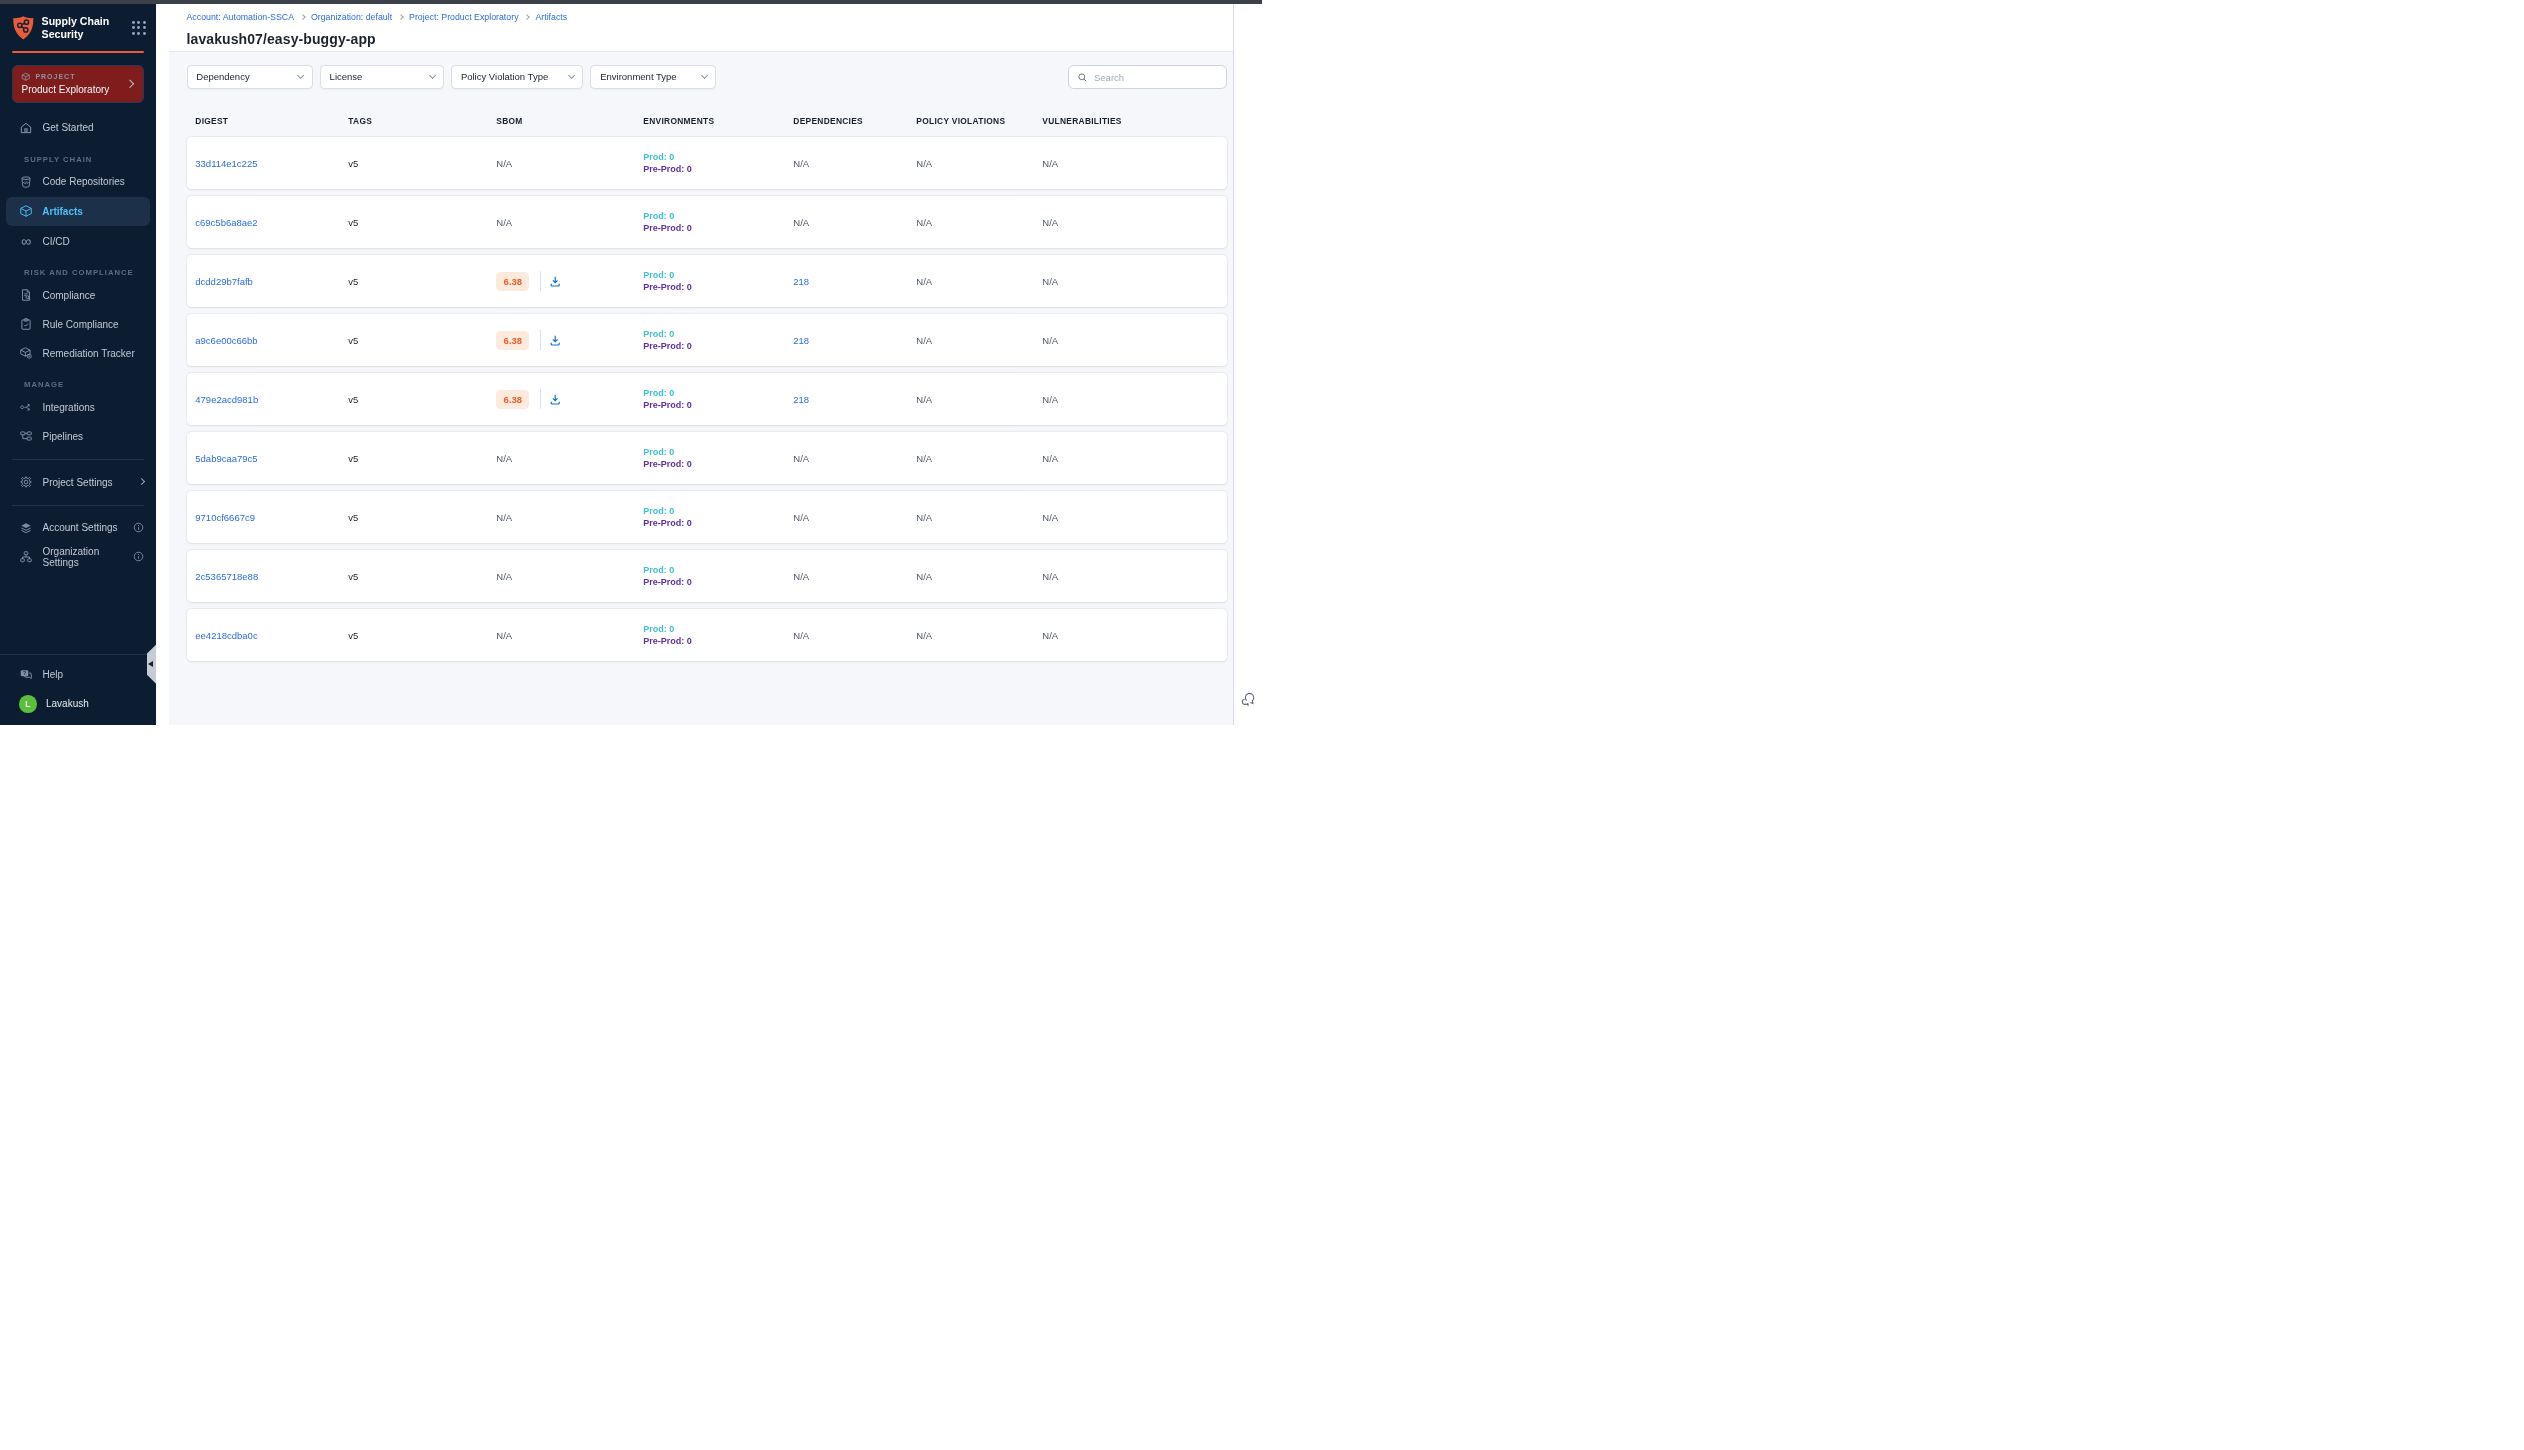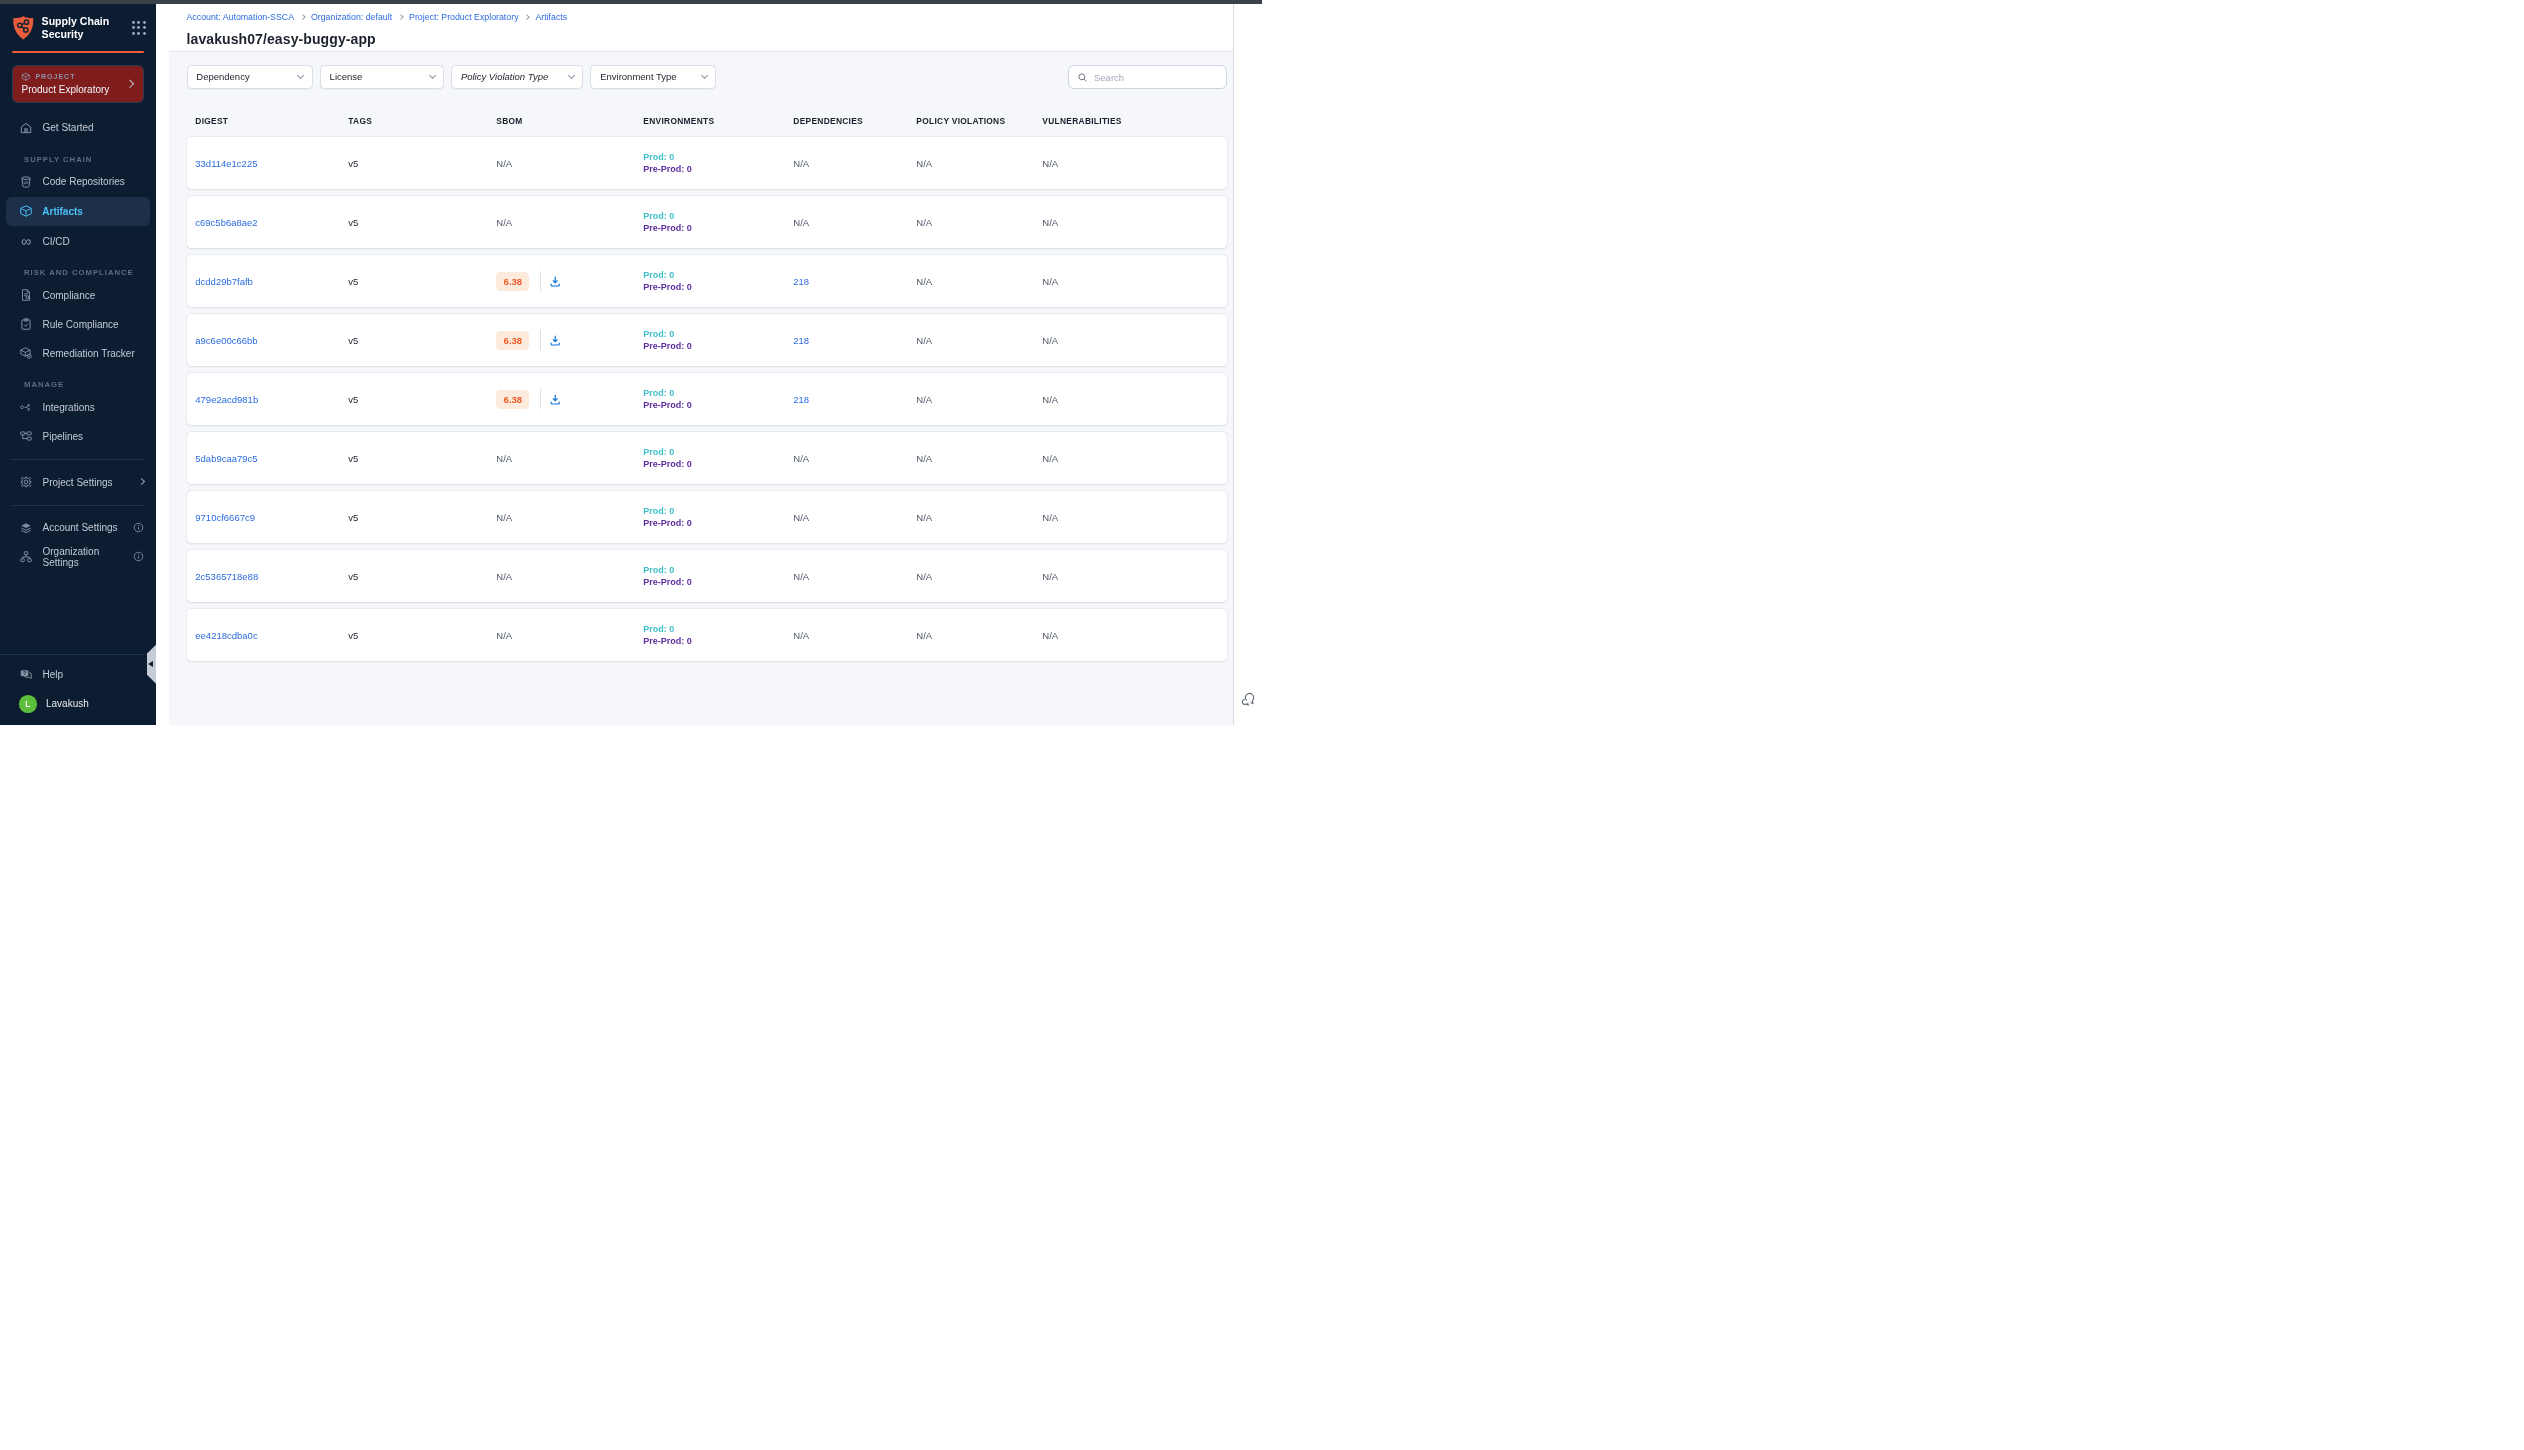--- a/index.html
+++ b/index.html
@@ -78,21 +78,21 @@
     position:absolute; left:169px; top:52px; width:1064px; height:674px;
     background:#f5f7fa; padding:13px 5.8px 0 17.5px;
   }
   .filter-row { display:flex; align-items:center; gap:7.3px; }
   .filter-select {
     height:23.4px; background:#fff; border:0.7px solid #d9dee8; border-radius:4.4px;
     display:flex; align-items:center; justify-content:space-between; padding:0 8px 0 8.8px;
     font-size:9.5px; color:#23272f; cursor:pointer; box-shadow:0 0.7px 0.7px rgba(30,40,60,0.04);
   }
   .caret-dn { width:5.1px; height:5.1px; border-right:1.2px solid #8b93a5; border-bottom:1.2px solid #8b93a5; transform:rotate(45deg) translate(-0.7px,-0.7px); }
-  .w1{width:126px;} .w2{width:124px;} .w3{width:132px;font-style:italic;} .w4{width:126px;}
+  .w1{width:126px;} .w2{width:124px;} .w3{width:132px;} .w4{width:126px;}
   .search-box {
     margin-left:auto; width:159px; height:24px; background:#fff; border:0.7px solid #ccd3df; border-radius:5.8px;
     display:flex; align-items:center; gap:5.8px; padding:0 7.3px 0 8px;
   }
   .search-box input { border:none; outline:none; flex:1; font-size:9.5px; color:#2a2f3a; font-family:inherit; background:transparent; }
   .search-box input::placeholder { color:#a0a8ba; }
 
   .table-head {
     display:grid; grid-template-columns:153px 148px 147px 150px 123px 126px 1fr;
     padding-left:8.8px; margin-top:19px; height:25px; align-items:center;

